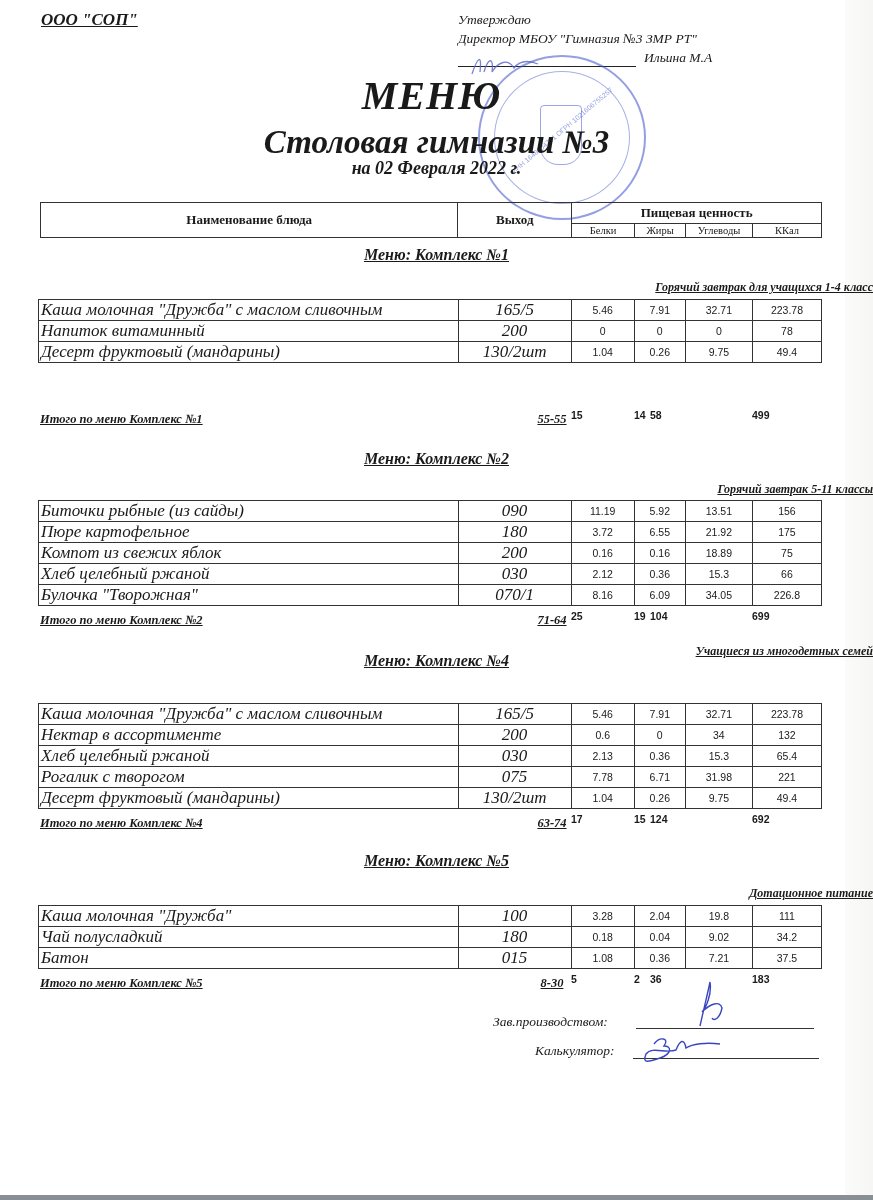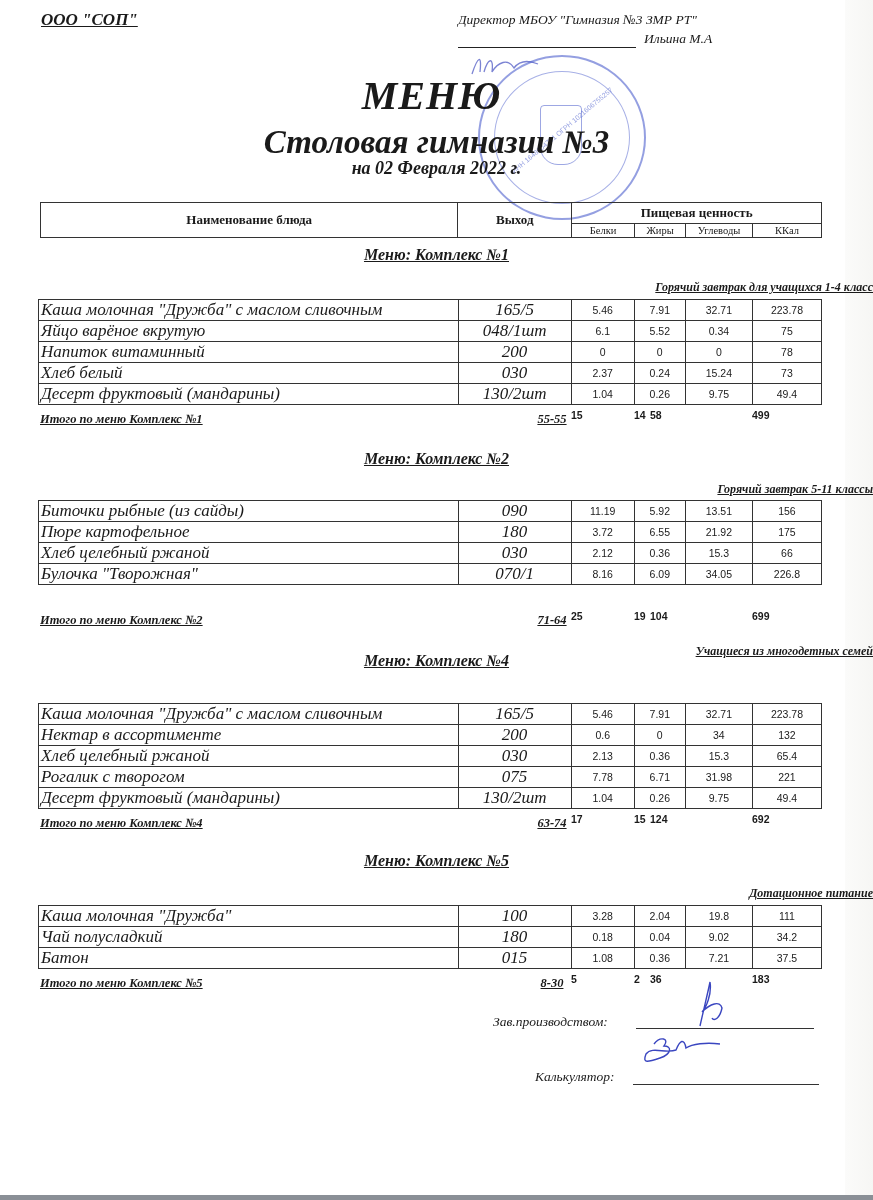--- a/index.html
+++ b/index.html
@@ -63,20 +63,21 @@
 </style>
 </head>
 <body>
 
 <div class="edge-right"></div>
 <div class="edge-bottom"></div>
 
 <div class="abs org">ООО "СОП"</div>
 
 <div class="abs approve">
+  <div>Утверждаю</div>
   <div>Директор МБОУ "Гимназия №3 ЗМР РТ"</div>
   <div class="sign-row">
     <div class="sign-line"></div>
     <span>Ильина М.А</span>
   </div>
 </div>
 
 <svg class="pen" style="left:468px; top:52px;" width="80" height="26">
   <path d="M4 22 C10 4, 14 2, 12 20 M16 20 C20 6, 26 4, 24 20 C30 10, 40 6, 46 16 C52 8, 60 8, 70 12" stroke="#5a64c8" stroke-width="1.3" fill="none" opacity="0.8"></path>
 </svg>
@@ -111,42 +112,26 @@
   <tbody>
       <tr>
         <td class="c-name">Каша молочная "Дружба" с маслом сливочным</td>
         <td class="c-out">165/5</td>
         <td class="c-v c-b">5.46</td>
         <td class="c-v c-f">7.91</td>
         <td class="c-v c-u">32.71</td>
         <td class="c-v c-k">223.78</td>
       </tr>
   <tr>
-        <td class="c-name">Яйцо варёное вкрутую</td>
-        <td class="c-out">048/1шт</td>
-        <td class="c-v c-b">6.1</td>
-        <td class="c-v c-f">5.52</td>
-        <td class="c-v c-u">0.34</td>
-        <td class="c-v c-k">75</td>
-      </tr>
-  <tr>
         <td class="c-name">Напиток витаминный</td>
         <td class="c-out">200</td>
         <td class="c-v c-b">0</td>
         <td class="c-v c-f">0</td>
         <td class="c-v c-u">0</td>
         <td class="c-v c-k">78</td>
-      </tr>
-  <tr>
-        <td class="c-name">Хлеб белый</td>
-        <td class="c-out">030</td>
-        <td class="c-v c-b">2.37</td>
-        <td class="c-v c-f">0.24</td>
-        <td class="c-v c-u">15.24</td>
-        <td class="c-v c-k">73</td>
       </tr>
   <tr>
         <td class="c-name">Десерт фруктовый (мандарины)</td>
         <td class="c-out">130/2шт</td>
         <td class="c-v c-b">1.04</td>
         <td class="c-v c-f">0.26</td>
         <td class="c-v c-u">9.75</td>
         <td class="c-v c-k">49.4</td>
       </tr>
 </tbody>
@@ -174,20 +159,28 @@
       </tr>
   <tr>
         <td class="c-name">Пюре картофельное</td>
         <td class="c-out">180</td>
         <td class="c-v c-b">3.72</td>
         <td class="c-v c-f">6.55</td>
         <td class="c-v c-u">21.92</td>
         <td class="c-v c-k">175</td>
       </tr>
   <tr>
+        <td class="c-name">Компот из свежих яблок</td>
+        <td class="c-out">200</td>
+        <td class="c-v c-b">0.16</td>
+        <td class="c-v c-f">0.16</td>
+        <td class="c-v c-u">18.89</td>
+        <td class="c-v c-k">75</td>
+      </tr>
+  <tr>
         <td class="c-name">Хлеб  целебный ржаной</td>
         <td class="c-out">030</td>
         <td class="c-v c-b">2.12</td>
         <td class="c-v c-f">0.36</td>
         <td class="c-v c-u">15.3</td>
         <td class="c-v c-k">66</td>
       </tr>
   <tr>
         <td class="c-name">Булочка "Творожная"</td>
         <td class="c-out">070/1</td>
@@ -298,21 +291,21 @@
   <span class="v vb">5</span>
   <span class="v vf">2</span>
   <span class="v vu">36</span>
   <span class="v vk">183</span>
 </div>
 
 <div class="sig" style="left:493px; top:1014px;">
   <span>Зав.производством:</span>
   <div class="line" style="left:143px; top:14px; width:178px;"></div>
 </div>
-<div class="sig" style="left:535px; top:1043px;margin-top:26px;">
+<div class="sig" style="left:535px; top:1043px;">
   <span>Калькулятор:</span>
   <div class="line" style="left:98px; top:15px; width:186px;"></div>
 </div>
 <svg class="pen" style="left:690px; top:978px;" width="40" height="50">
   <path d="M10 48 C14 30, 18 14, 20 4 C22 16, 16 30, 12 34 C20 26, 30 22, 32 30 C30 40, 24 44, 22 40" stroke="#3a46c0" stroke-width="1.4" fill="none"></path>
 </svg>
 <svg class="pen" style="left:636px; top:1032px;" width="90" height="36">
   <path d="M18 12 C24 4, 34 6, 28 14 C36 14, 36 22, 24 26 C12 30, 6 32, 10 22 C16 14, 30 22, 40 18 C44 8, 48 6, 50 16 C56 12, 70 10, 84 12" stroke="#3a46c0" stroke-width="1.4" fill="none"></path>
 </svg>
 

